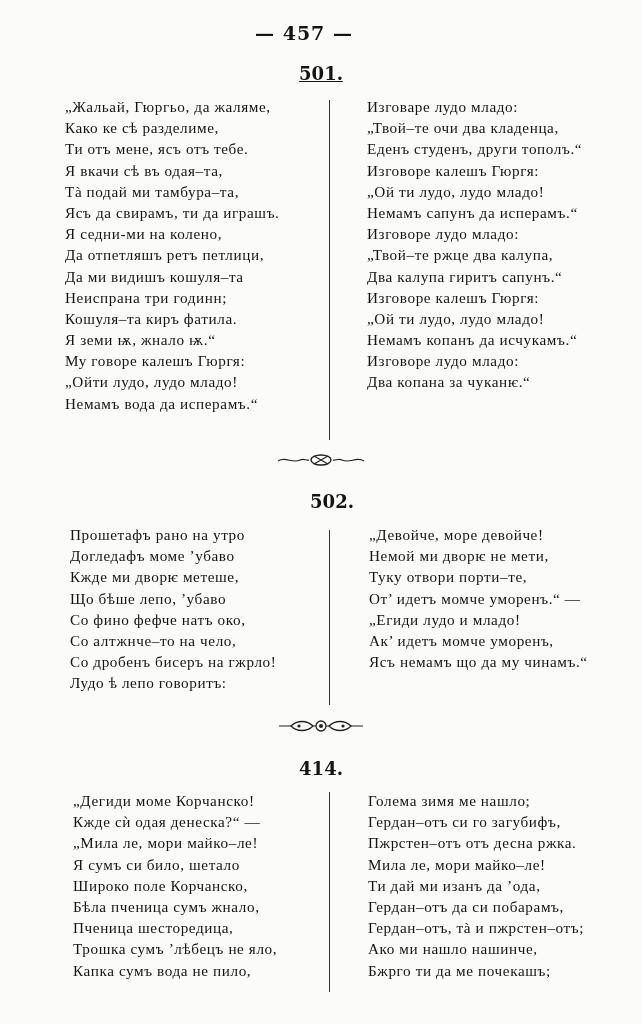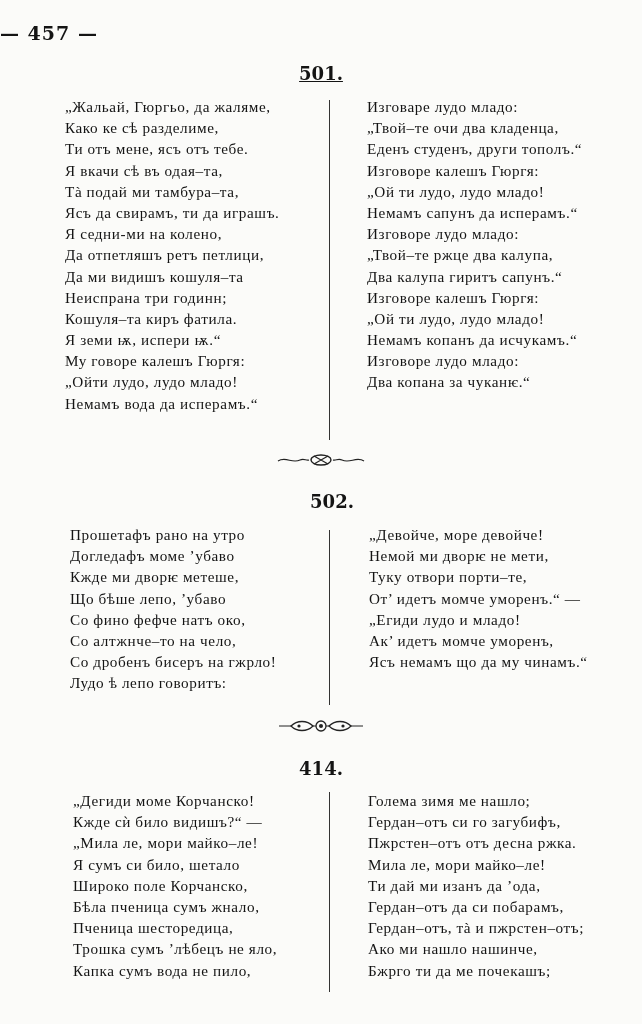--- a/index.html
+++ b/index.html
@@ -6,21 +6,21 @@
   body {
     width: 642px; height: 1024px;
     background: #fbfbf9;
     color: #141414;
     font-family: "DejaVu Serif", "Liberation Serif", serif;
     position: relative;
     overflow: hidden;
   }
   .page-header {
     position: absolute; top: 22px; left: 0; width: 608px;
-    text-align: left; font-size: 19px; font-weight: bold; letter-spacing: 1px;
+    text-align: center; font-size: 19px; font-weight: bold; letter-spacing: 1px;
   }
   .song-num {
     position: absolute; left: 0; width: 642px; text-align: center;
     font-size: 18px; font-weight: bold;
   }
   .col {
     position: absolute;
     font-size: 15.2px; line-height: 21.2px;
     white-space: nowrap;
     letter-spacing: 0.6px;
@@ -46,21 +46,21 @@
     <span class="line">Како ке сѣ разделиме,</span>
     <span class="line">Ти отъ мене, ясъ отъ тебе.</span>
     <span class="line">Я вкачи сѣ въ одая–та,</span>
     <span class="line">Тà подай ми тамбура–та,</span>
     <span class="line">Ясъ да свирамъ, ти да играшъ.</span>
     <span class="line">Я седни-ми на колено,</span>
     <span class="line">Да отпетляшъ ретъ петлици,</span>
     <span class="line">Да ми видишъ кошуля–та</span>
     <span class="line">Неиспрана три годинн;</span>
     <span class="line">Кошуля–та киръ фатила.</span>
-    <span class="line">Я земи ѭ, испери ѭ.“</span>
+    <span class="line">Я земи ѭ, жнало ѭ.“</span>
     <span class="line">Му говоре калешъ Гюргя:</span>
     <span class="line">„Ойти лудо, лудо младо!</span>
     <span class="line">Немамъ вода да исперамъ.“</span>
   </div>
 <div class="divider" style="top:100px; height:340px;"></div>
 <div class="col" id="s0r" style="left:343px; top:96px;">
     <span class="line">Изговаре лудо младо:</span>
     <span class="line">„Твой–те очи два кладенца,</span>
     <span class="line">Еденъ студенъ, други тополъ.“</span>
     <span class="line">Изговоре калешъ Гюргя:</span>
@@ -115,21 +115,21 @@
     <circle cx="42" cy="8" r="5" stroke="#222" stroke-width="1.3" fill="#fbfbf9"></circle>
     <circle cx="42" cy="8" r="2" fill="#222"></circle>
     <circle cx="20" cy="8" r="1.6" fill="#222"></circle>
     <circle cx="64" cy="8" r="1.6" fill="#222"></circle>
   </svg>
 </div>
 
 <div class="song-num" style="top:758px;">414.</div>
 <div class="col" id="s2l" style="left:49px; top:790px;">
     <span class="line">„Дегиди моме Корчанско!</span>
-    <span class="line">Кжде сѝ било видишъ?“ —</span>
+    <span class="line">Кжде сѝ одая денеска?“ —</span>
     <span class="line">„Мила ле, мори майко–ле!</span>
     <span class="line">Я сумъ си било, шетало</span>
     <span class="line">Широко поле Корчанско,</span>
     <span class="line">Бѣла пченица сумъ жнало,</span>
     <span class="line">Пченица шесторедица,</span>
     <span class="line">Трошка сумъ ’лѣбецъ не яло,</span>
     <span class="line">Капка сумъ вода не пило,</span>
   </div>
 <div class="divider" style="top:792px; height:200px;"></div>
 <div class="col" id="s2r" style="left:344px; top:790px;">

